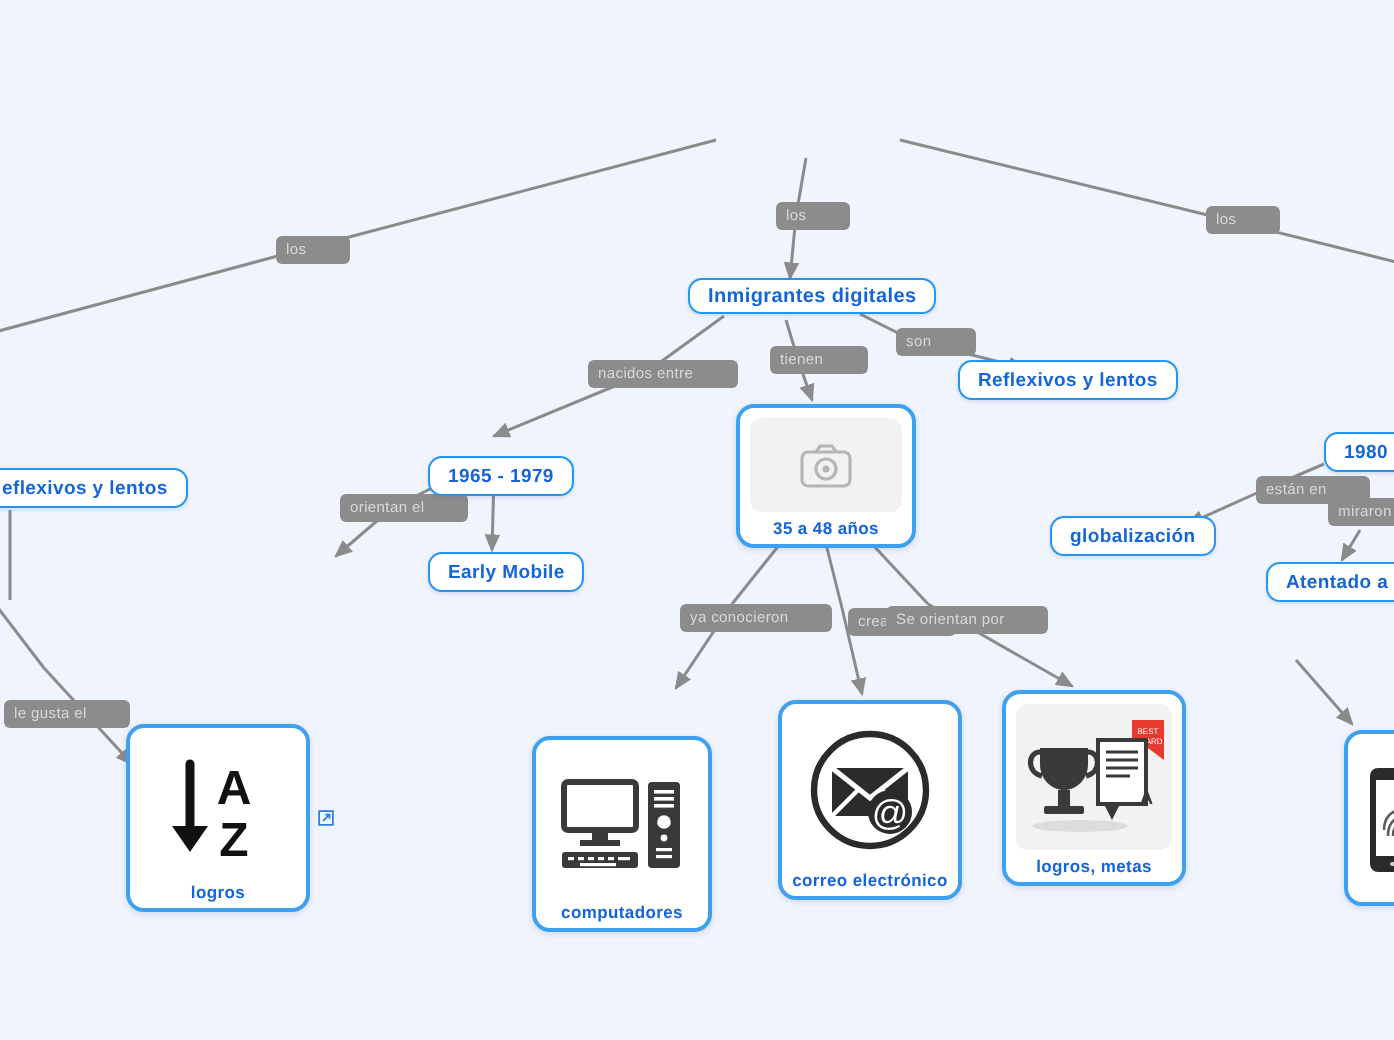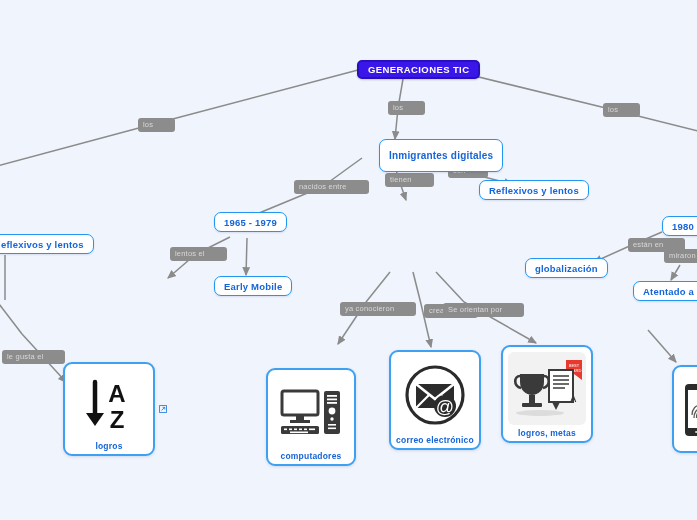--- a/index.html
+++ b/index.html
@@ -60,22 +60,21 @@
     color: #1565d8;
     font-size: 9.5px;
     font-weight: bold;
     letter-spacing: .2px;
     padding: 0 9px;
     height: 20px;
     box-shadow: 0 1px 2px rgba(20,60,140,.12);
   }
   .node-pill.big {
     font-size: 10px;
-    height: 33px;
-    margin-left: 35px;
+    height: 18px;
   }
 
   
   .conn-label {
     position: absolute;
     background: #8c8c8c;
     border-radius: 3px;
     color: #d8d8d8;
     font-size: 7.5px;
     letter-spacing: .2px;
@@ -173,71 +172,79 @@
       <path d="M662,232 L634,244"></path>
       <path d="M634,244 L594,262" marker-end="url(#ah)"></path>
 
       <path d="M680,238 L680,252"></path>
       <path d="M680,265 L671,280" marker-end="url(#ah)"></path>
 
       <path d="M648,330 L676,362" marker-end="url(#ah)"></path>
     </g>
   </svg>
 
-  <div class="node node-root" style="left:357px; top:60px;">
-    <span>GENERACIONES TIC</span>
-  </div>
 
   <div class="conn-label" style="left:138px; top:118px;">los</div>
   <div class="conn-label" style="left:388px; top:101px;">los</div>
   <div class="conn-label" style="left:603px; top:103px;">los</div>
   <div class="conn-label" style="left:294px; top:180px;">nacidos entre</div>
   <div class="conn-label" style="left:385px; top:173px;">tienen</div>
   <div class="conn-label" style="left:448px; top:164px;">son</div>
-  <div class="conn-label" style="left:170px; top:247px;">lentos el</div>
+  <div class="conn-label" style="left:170px; top:247px;">orientan el</div>
   <div class="conn-label" style="left:664px; top:249px;">miraron</div>
   <div class="conn-label" style="left:628px; top:238px;">están en</div>
   <div class="conn-label" style="left:2px; top:333px;margin-top:17px;">le gusta el</div>
   <div class="conn-label" style="left:340px; top:302px;">ya conocieron</div>
   <div class="conn-label" style="left:406px; top:304px;margin-left:18px;">crearon</div>
   <div class="conn-label" style="left:443px; top:303px;">Se orientan por</div>
 
   <div class="node node-pill big" style="left:344px; top:139px;">
     <span>Inmigrantes digitales</span>
   </div>
 
   <div class="node node-pill" style="left:479px; top:180px;">
     <span>Reflexivos y lentos</span>
   </div>
 
   <div class="node node-pill" style="left:-9px; top:234px;">
     <span>eflexivos y lentos</span>
   </div>
 
-  <div class="node node-pill" style="left:214px; top:212px;">
+  <div class="node node-pill" style="left:214px; top:228px;">
     <span>1965 - 1979</span>
   </div>
 
   <div class="node node-pill" style="left:662px; top:216px;">
     <span>1980 -</span>
   </div>
 
 
   <div class="node node-pill" style="left:525px; top:258px;">
     <span>globalización</span>
   </div>
 
   <div class="node node-pill" style="left:214px; top:276px;">
     <span>Early Mobile</span>
   </div>
 
   <div class="node node-pill" style="left:633px; top:281px;">
     <span>Atentado a las</span>
   </div>
 
+  <div class="node node-card" style="left:368px; top:202px; width:90px; height:72px;">
+    <div class="thumb">
+      <svg width="26" height="22" viewBox="0 0 26 22">
+        <rect x="1" y="4" width="24" height="17" rx="3" fill="none" stroke="#b6b6b6" stroke-width="1.6"></rect>
+        <path d="M8,4 L10,1 L16,1 L18,4" fill="none" stroke="#b6b6b6" stroke-width="1.6"></path>
+        <circle cx="13" cy="12.5" r="5" fill="none" stroke="#b6b6b6" stroke-width="1.6"></circle>
+        <circle cx="13" cy="12.5" r="1.8" fill="#b6b6b6"></circle>
+      </svg>
+    </div>
+    <div class="caption">35 a 48 años</div>
+  </div>
 
   <div class="node node-card" style="left:63px; top:362px; width:92px; height:94px;">
     <div class="thumb plain">
       <svg width="58" height="56" viewBox="0 0 58 56">
         <g stroke="#111" stroke-width="4.5" fill="none" stroke-linecap="round">
           <line x1="15" y1="6" x2="15" y2="44"></line>
         </g>
         <path d="M6,37 L15,50 L24,37 z" fill="#111"></path>
         <text x="37" y="26" font-family="'Liberation Sans',sans-serif" font-size="24" font-weight="bold" fill="#111" text-anchor="middle">A</text>
         <text x="37" y="52" font-family="'Liberation Sans',sans-serif" font-size="24" font-weight="bold" fill="#111" text-anchor="middle">Z</text>

